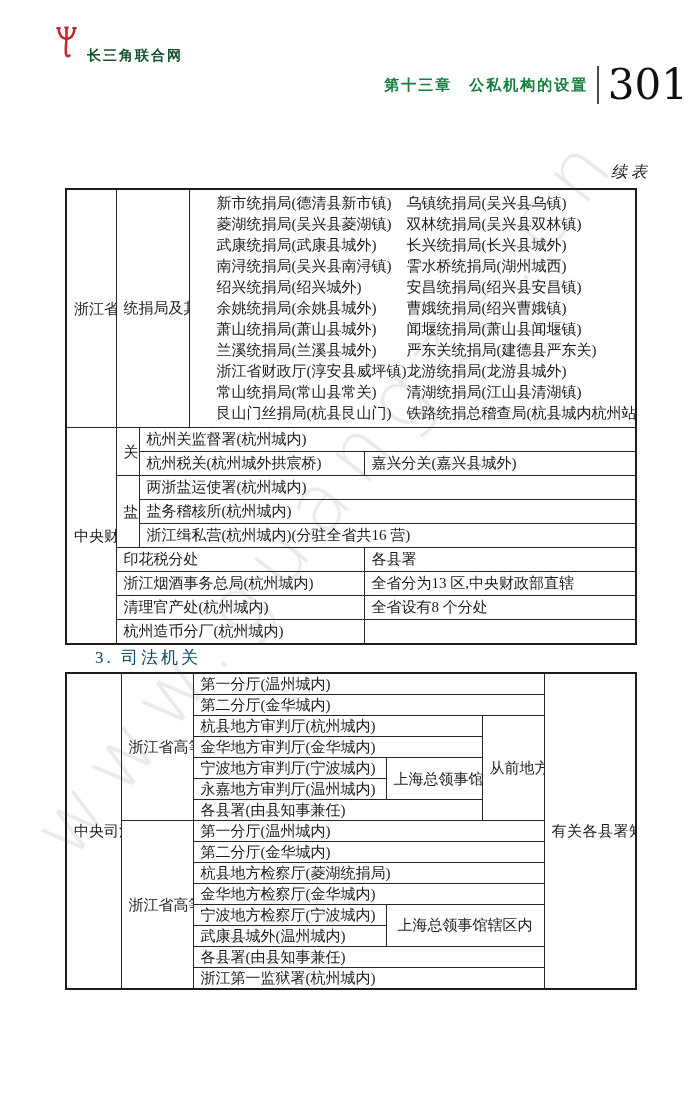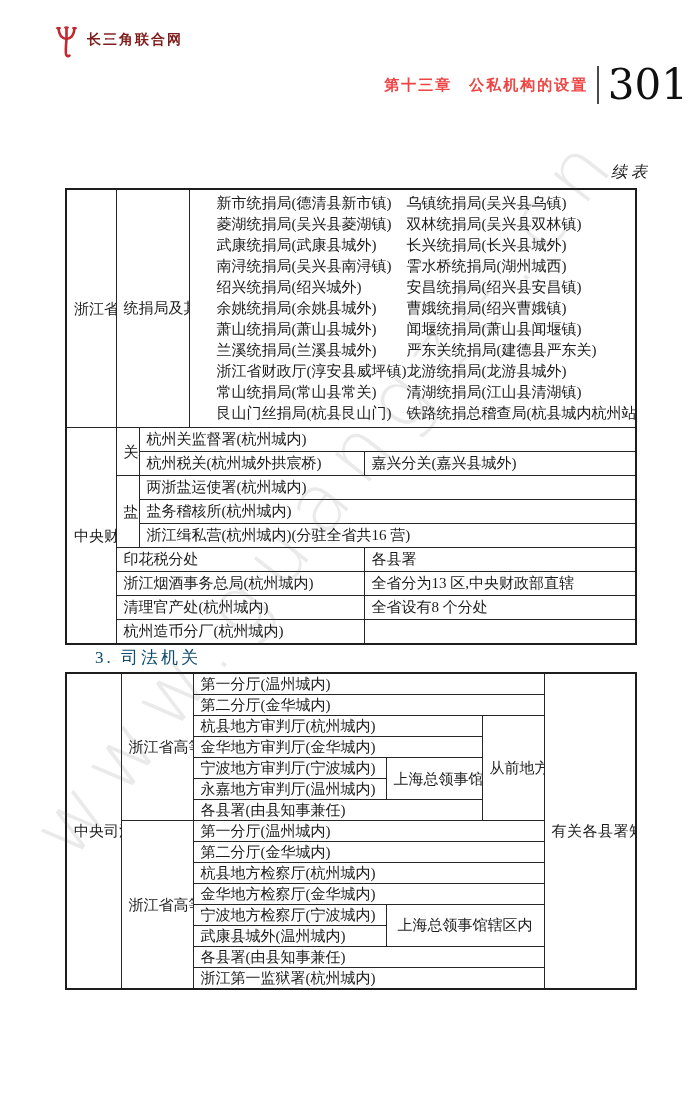--- a/index.html
+++ b/index.html
@@ -4,24 +4,24 @@
 <style>
   html,body{margin:0;padding:0;background:#e8e8e8;}
   .page{
     position:relative;width:700px;height:1112px;background:#ffffff;
     font-family:"Liberation Serif","DejaVu Serif",serif;color:#1b1b1b;
     overflow:hidden;margin:0 auto;
   }
   
   .logo{position:absolute;left:55px;top:25px;display:flex;align-items:flex-start;gap:9px;}
   .logo-text{font-family:"Liberation Sans","DejaVu Sans",sans-serif;font-weight:bold;
-    font-size:14px;letter-spacing:2px;color:#7f1d1d;margin-top:6px;}
+    font-size:14px;letter-spacing:2px;color:#14532d;margin-top:22px;}
   
   .chapter{position:absolute;top:64px;right:12px;display:flex;align-items:center;gap:9px;}
-  .chapter-title{font-size:15px;font-weight:600;letter-spacing:2px;color:#ef4444;}
+  .chapter-title{font-size:15px;font-weight:600;letter-spacing:2px;color:#15803d;}
   .pgdivider{width:1.5px;height:38px;background:#4a4a4a;}
   .pgnum{font-family:"DejaVu Serif","Liberation Serif",serif;font-size:42px;color:#101010;line-height:1;}
   
   .contd{position:absolute;left:611px;top:162px;font-size:16px;font-style:italic;
     letter-spacing:4px;color:#222;}
   
   table.otable{border-collapse:collapse;table-layout:fixed;position:absolute;left:65px;
     background:transparent;}
   table.otable td{border:1.5px solid #262626;font-size:15px;padding:0 7px;
     vertical-align:middle;overflow:hidden;white-space:nowrap;}
@@ -204,21 +204,21 @@
       <td colspan="2">各县署(由县知事兼任)</td>
     </tr>
     <tr>
       <td class="hdrlabel" rowspan="8">浙江省高等检察厅(杭州城内)</td>
       <td colspan="3">第一分厅(温州城内)</td>
     </tr>
     <tr>
       <td colspan="3">第二分厅(金华城内)</td>
     </tr>
     <tr>
-      <td colspan="3">杭县地方检察厅(杭州城内)</td>
+      <td colspan="3">杭县地方检察厅(菱湖统捐局)</td>
     </tr>
     <tr>
       <td colspan="3">金华地方检察厅(金华城内)</td>
     </tr>
     <tr>
       <td>宁波地方检察厅(宁波城内)</td>
       <td class="sh-cell2" colspan="2" rowspan="2">上海总领事馆辖区内</td>
     </tr>
     <tr>
       <td>武康县城外(温州城内)</td>

